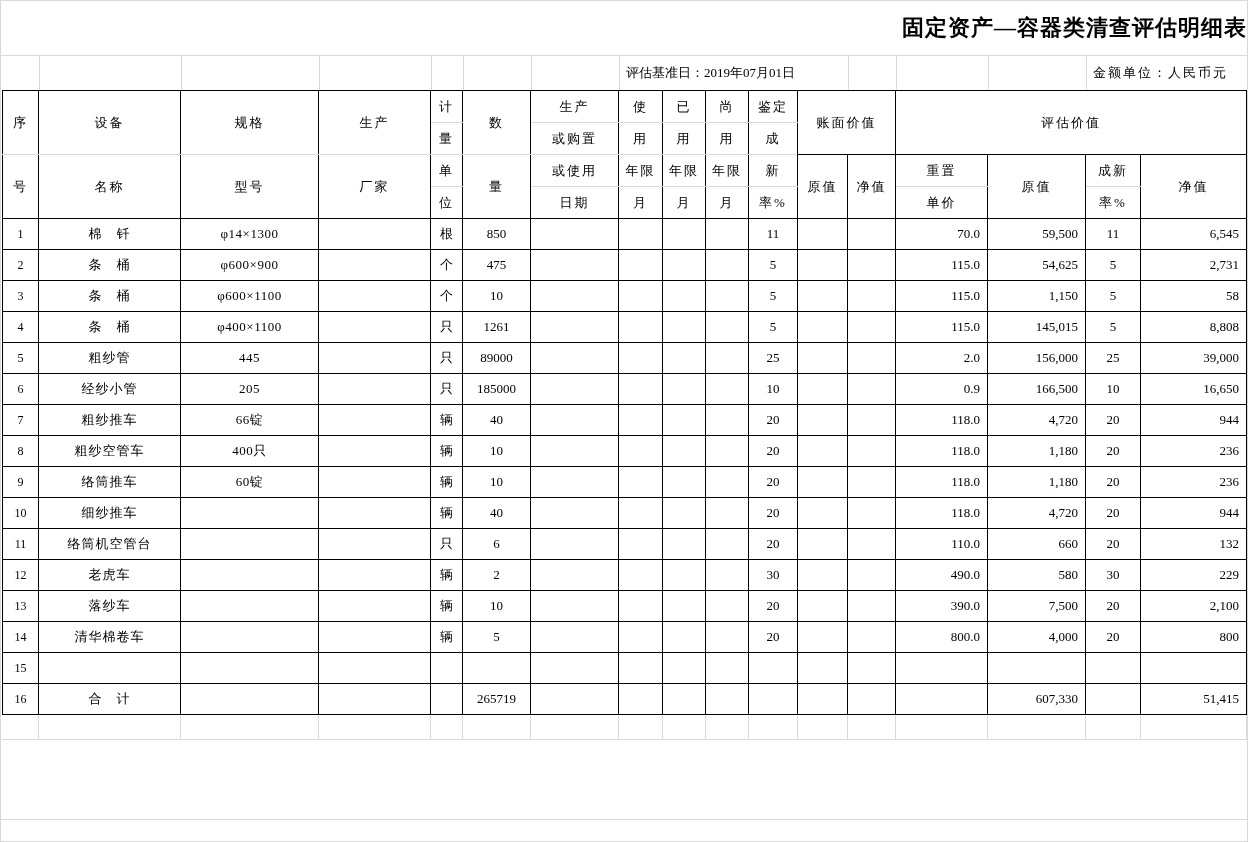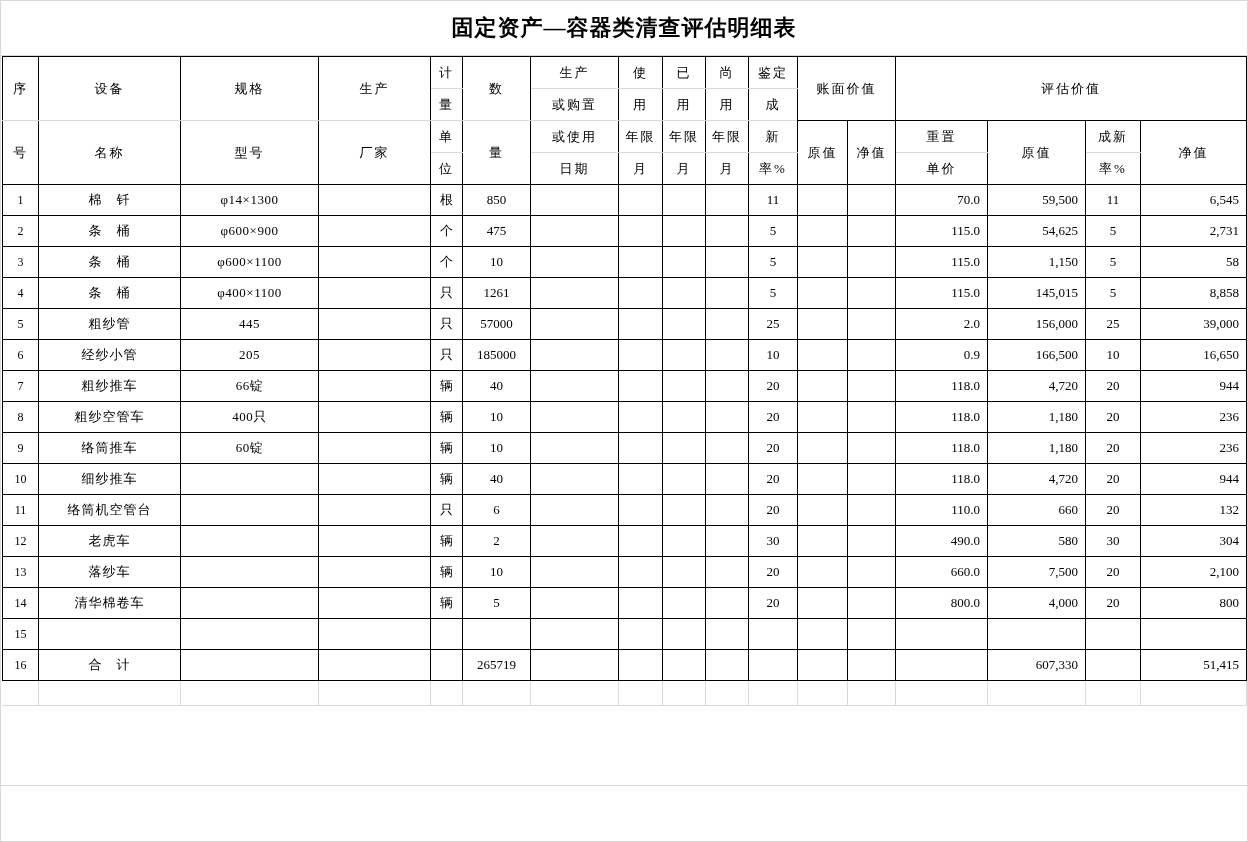--- a/index.html
+++ b/index.html
@@ -5,21 +5,21 @@
   * { margin:0; padding:0; box-sizing:border-box; }
   html,body { background:#fff; }
   body {
     width:1248px; height:842px;
     font-family:"Liberation Serif","DejaVu Serif",serif;
     color:#000;
   }
   .page { position:relative; width:1248px; height:842px; border:1px solid #d9d9d9; overflow:hidden; background:#fff; }
 
   
-  .title-row { height:55px; border-bottom:1px solid #d9d9d9; display:flex; align-items:center; justify-content:center; }
+  .title-row { height:55px; border-bottom:1px solid #d9d9d9; display:flex; align-items:center; justify-content:flex-end; }
   .title-row span { font-size:22px; font-weight:bold; letter-spacing:1px; }
 
   
   .subheader-row { position:relative; height:34px; }
   .vline { position:absolute; top:0; width:1px; height:100%; background:#d9d9d9; }
   .label-base-date { position:absolute; left:625px; top:50%; transform:translateY(-50%); font-size:13px; }
   .label-unit { position:absolute; left:1092px; top:50%; transform:translateY(-50%); font-size:13px; letter-spacing:2px; }
 
   
   table { border-collapse:collapse; table-layout:fixed; margin-left:1px; width:1245px; }
@@ -39,20 +39,35 @@
 </style>
 </head>
 <body>
 
 <div class="page">
 
   <div class="title-row">
     <span>固定资产—容器类清查评估明细表</span>
   </div>
 
+  <div class="subheader-row">
+    <span class="label-base-date">评估基准日：2019年07月01日</span>
+    <span class="label-unit">金额单位：人民币元</span>
+  <div class="vline" style="left: 38px;"></div>
+      <div class="vline" style="left: 180px;"></div>
+      <div class="vline" style="left: 318px;"></div>
+      <div class="vline" style="left: 430px;"></div>
+      <div class="vline" style="left: 462px;"></div>
+      <div class="vline" style="left: 530px;"></div>
+      <div class="vline" style="left: 618px;"></div>
+      <div class="vline" style="left: 847px;"></div>
+      <div class="vline" style="left: 895px;"></div>
+      <div class="vline" style="left: 987px;"></div>
+      <div class="vline" style="left: 1085px;"></div>
+    </div>
 
   <table>
     <colgroup>
       <col style="width:36px">
         <col style="width:142px">
         <col style="width:138px">
         <col style="width:112px">
       <col style="width:32px">
         <col style="width:68px">
         <col style="width:88px">
@@ -189,29 +204,29 @@
           <td class="col-date"></td>
           <td class="col-use_m"></td>
           <td class="col-used_m"></td>
           <td class="col-remain_m"></td>
           <td class="col-rate">5</td>
           <td class="col-book_orig"></td>
           <td class="col-book_net"></td>
           <td class="col-price">115.0</td>
           <td class="col-orig">145,015</td>
           <td class="col-new_rate">5</td>
-          <td class="col-net">8,858</td>
+          <td class="col-net">8,808</td>
         </tr>
         <tr>
           <td class="col-no">5</td>
           <td class="col-name">粗纱管</td>
           <td class="col-spec">445</td>
           <td class="col-maker"></td>
           <td class="col-unit">只</td>
-          <td class="col-qty">57000</td>
+          <td class="col-qty">89000</td>
           <td class="col-date"></td>
           <td class="col-use_m"></td>
           <td class="col-used_m"></td>
           <td class="col-remain_m"></td>
           <td class="col-rate">25</td>
           <td class="col-book_orig"></td>
           <td class="col-book_net"></td>
           <td class="col-price">2.0</td>
           <td class="col-orig">156,000</td>
           <td class="col-new_rate">25</td>
@@ -341,37 +356,37 @@
           <td class="col-date"></td>
           <td class="col-use_m"></td>
           <td class="col-used_m"></td>
           <td class="col-remain_m"></td>
           <td class="col-rate">30</td>
           <td class="col-book_orig"></td>
           <td class="col-book_net"></td>
           <td class="col-price">490.0</td>
           <td class="col-orig">580</td>
           <td class="col-new_rate">30</td>
-          <td class="col-net">304</td>
+          <td class="col-net">229</td>
         </tr>
         <tr>
           <td class="col-no">13</td>
           <td class="col-name">落纱车</td>
           <td class="col-spec"></td>
           <td class="col-maker"></td>
           <td class="col-unit">辆</td>
           <td class="col-qty">10</td>
           <td class="col-date"></td>
           <td class="col-use_m"></td>
           <td class="col-used_m"></td>
           <td class="col-remain_m"></td>
           <td class="col-rate">20</td>
           <td class="col-book_orig"></td>
           <td class="col-book_net"></td>
-          <td class="col-price">660.0</td>
+          <td class="col-price">390.0</td>
           <td class="col-orig">7,500</td>
           <td class="col-new_rate">20</td>
           <td class="col-net">2,100</td>
         </tr>
         <tr>
           <td class="col-no">14</td>
           <td class="col-name">清华棉卷车</td>
           <td class="col-spec"></td>
           <td class="col-maker"></td>
           <td class="col-unit">辆</td>

